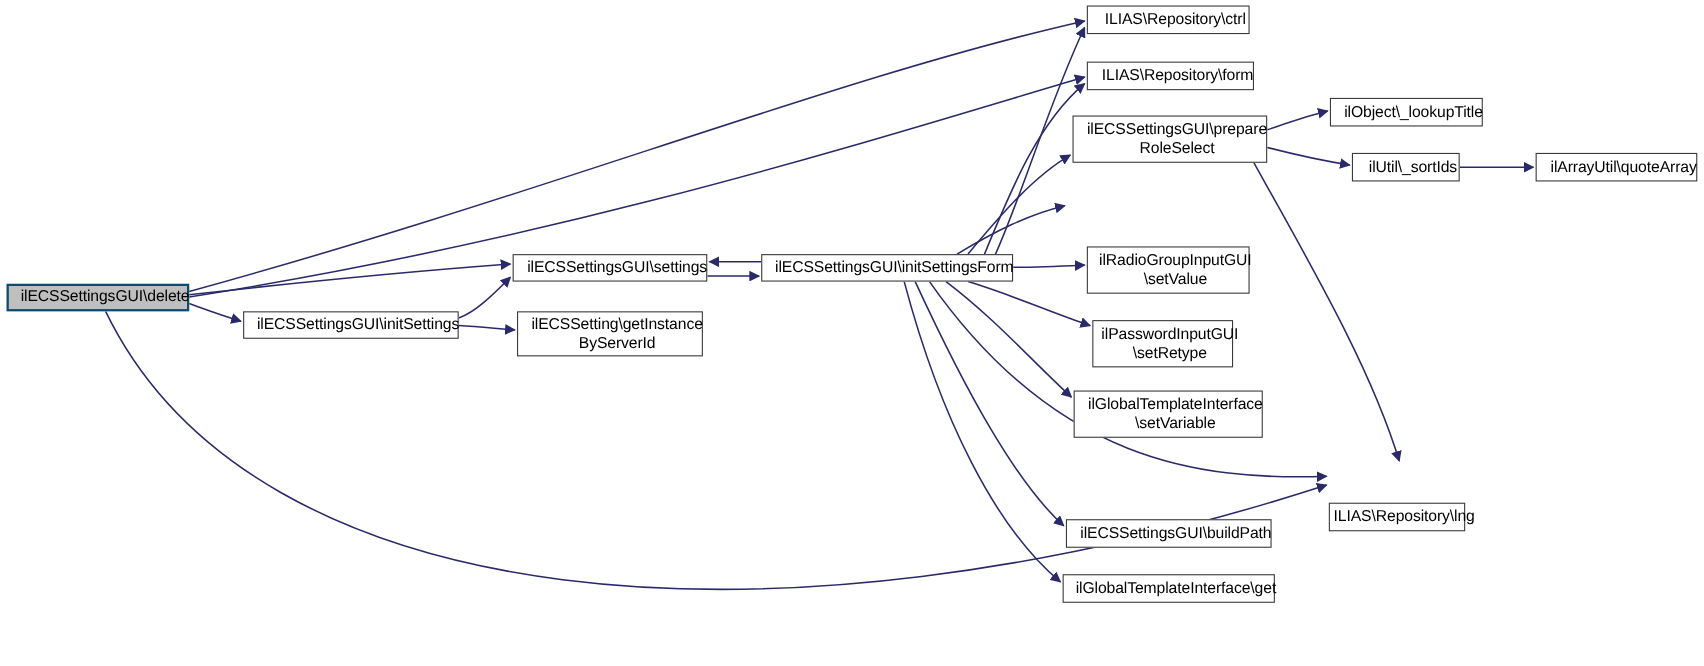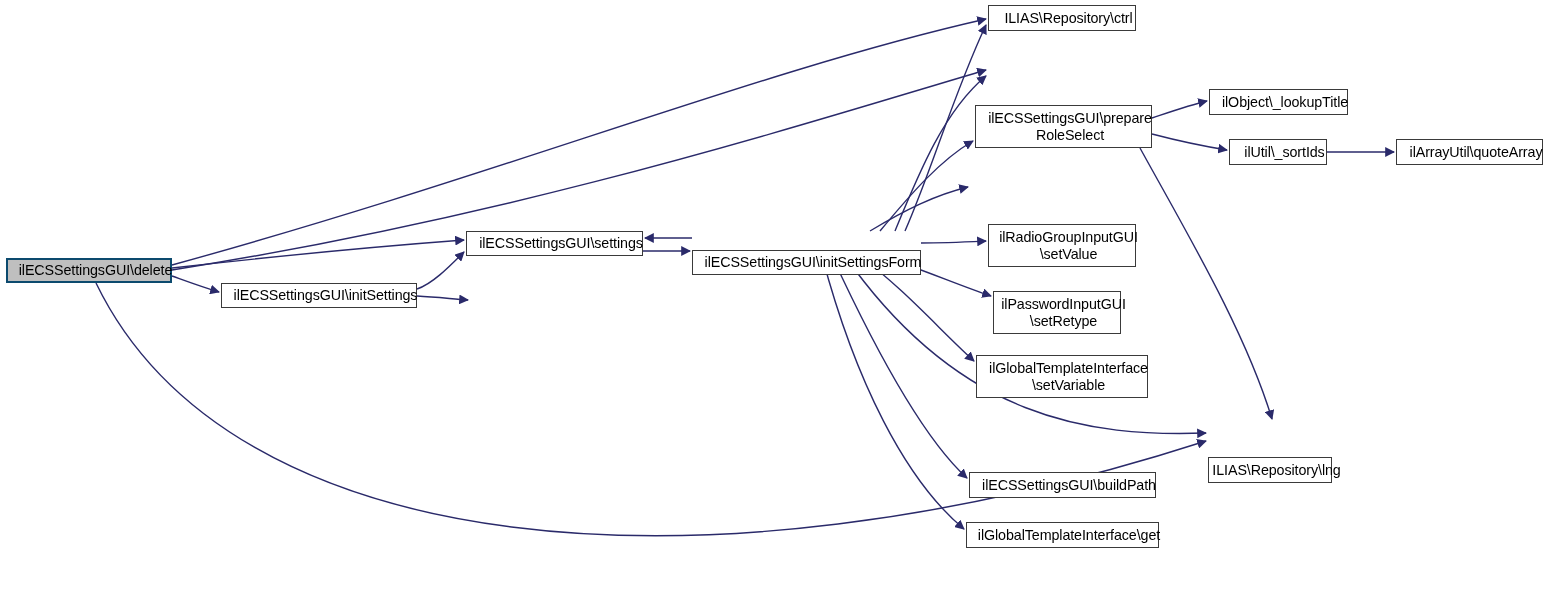--- a/index.html
+++ b/index.html
@@ -81,25 +81,28 @@
         <path d="M 1327 152 C 1350 152 1372 152 1394 152"></path>
       </g>
   </svg>
 
   <div class="node highlight" style="left:6px;top:258px;width:166px;height:25px;">ilECSSettingsGUI\delete</div>
 
   <div class="node" style="left:221px;top:283px;width:196px;height:25px;">ilECSSettingsGUI\initSettings</div>
 
   <div class="node" style="left:466px;top:231px;width:177px;height:25px;">ilECSSettingsGUI\settings</div>
 
+  <div class="node" style="left:470px;top:283px;width:169px;height:41px;">ilECSSetting\getInstance
+ByServerId</div>
 
-  <div class="node" style="left:692px;top:231px;width:229px;height:25px;margin-top:19px;">ilECSSettingsGUI\initSettingsForm</div>
+  <div class="node" style="left:692px;top:231px;width:229px;height:25px;">ilECSSettingsGUI\initSettingsForm</div>
 
   <div class="node" style="left:988px;top:5px;width:148px;height:26px;">ILIAS\Repository\ctrl</div>
 
+  <div class="node" style="left:988px;top:56px;width:152px;height:26px;">ILIAS\Repository\form</div>
 
   <div class="node" style="left:975px;top:105px;width:177px;height:43px;">ilECSSettingsGUI\prepare
 RoleSelect</div>
 
 
   <div class="node" style="left:988px;top:224px;width:148px;height:43px;">ilRadioGroupInputGUI
 \setValue</div>
 
   <div class="node" style="left:993px;top:291px;width:128px;height:43px;">ilPasswordInputGUI
 \setRetype</div>

